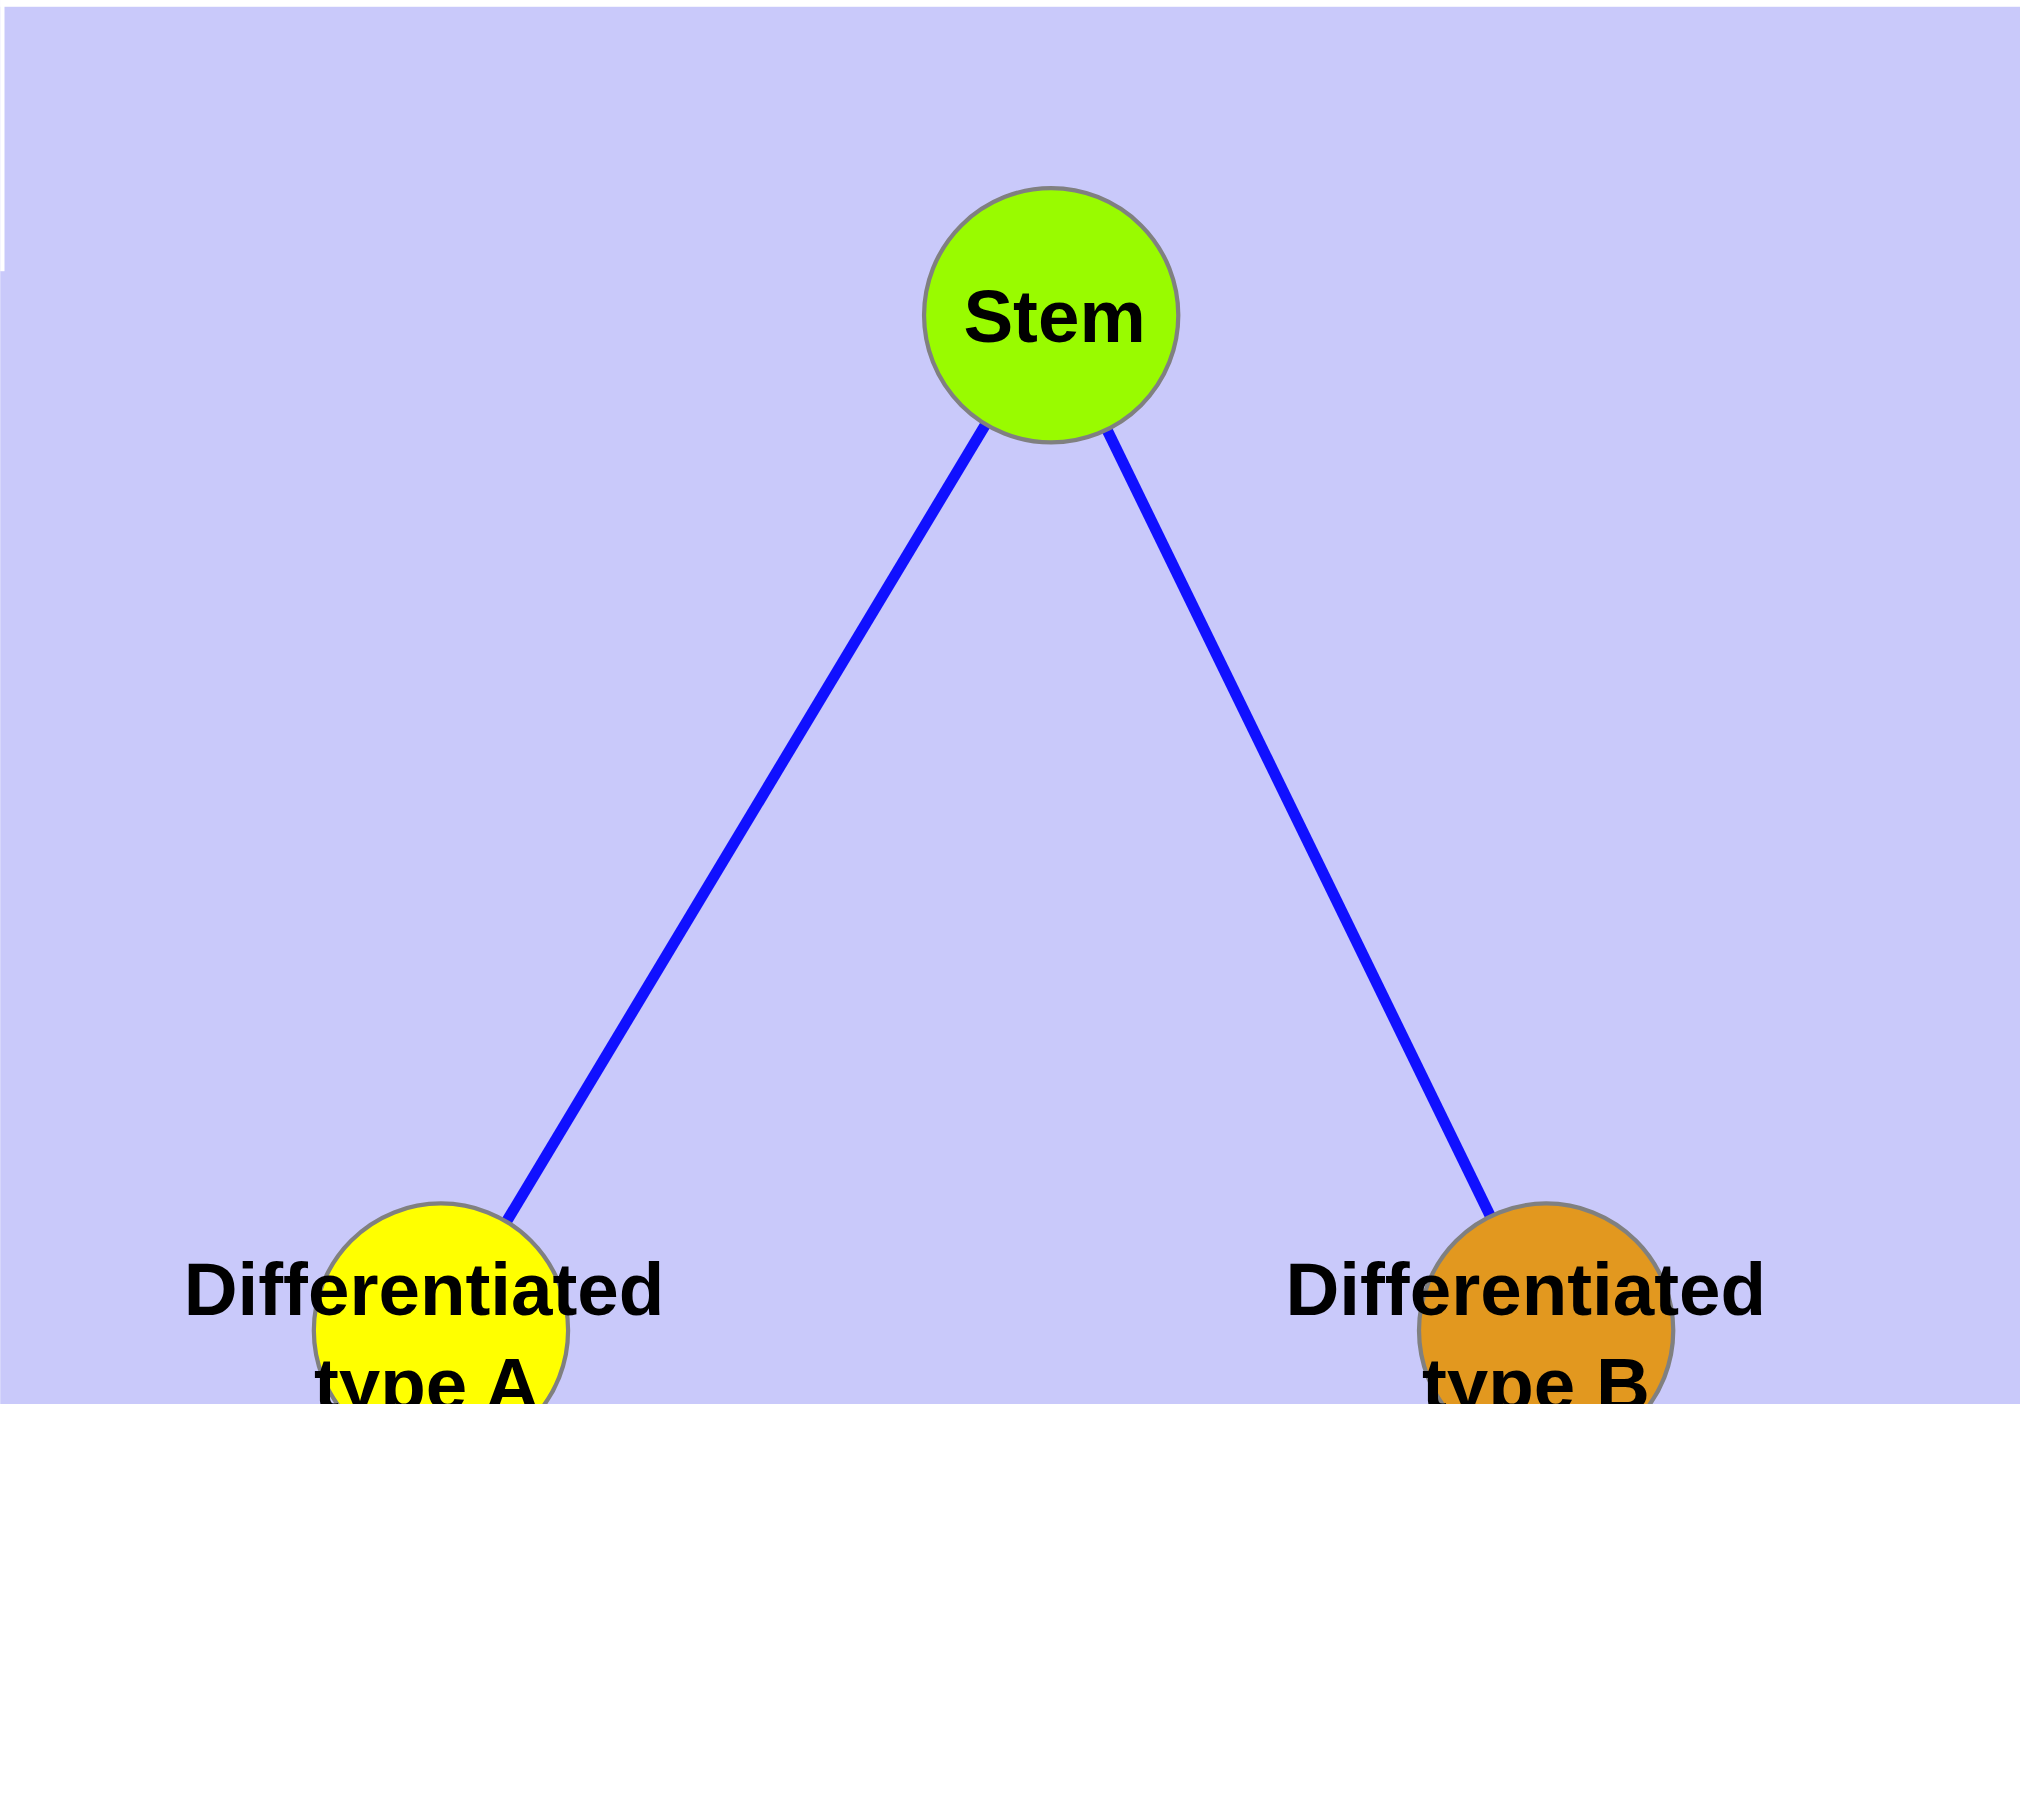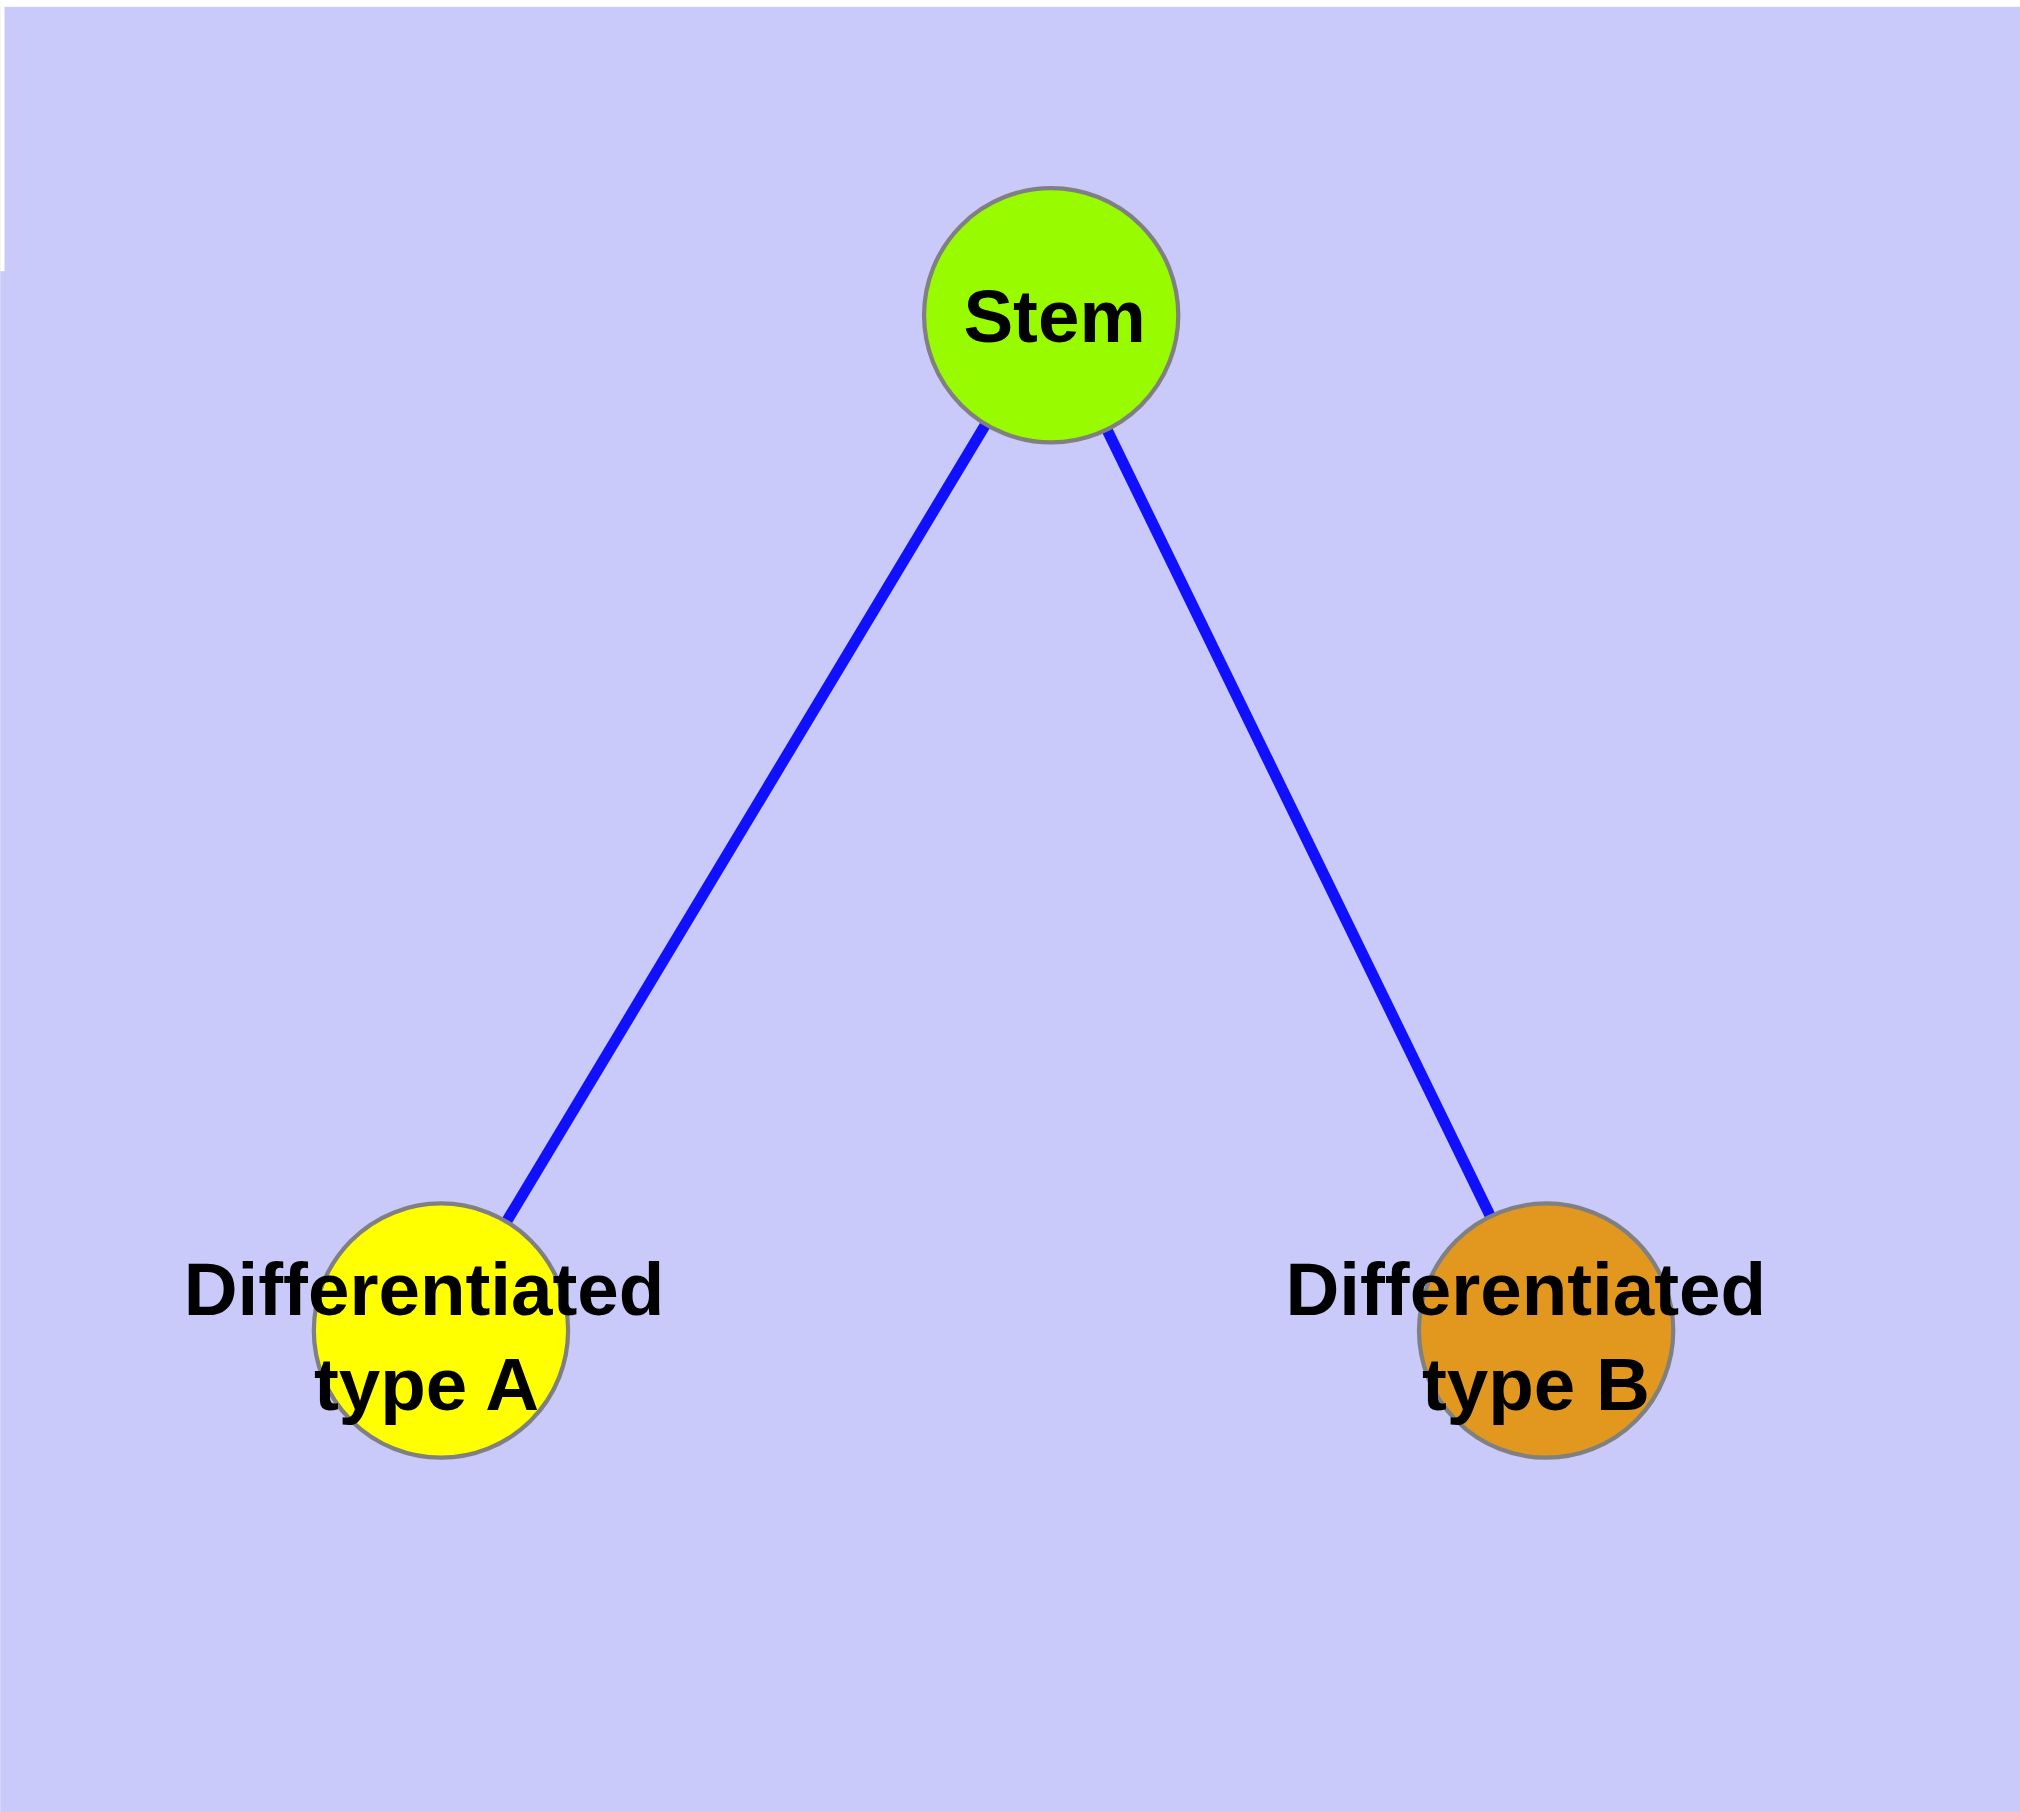--- a/index.html
+++ b/index.html
@@ -2,21 +2,21 @@
 <html style="font-size:13.6px"><head>
 <meta charset="utf-8">
 <style>
   html, body {
     margin: 0;
     padding: 0;
     background: #ffffff;
   }
   .canvas {
     width: 2021px;
-    height: 1812px;
+    height: 1404px;
     position: relative;
     overflow: hidden;
   }
   svg {
     display: block;
     width: 2021px;
     height: 1812px;
   }
   .node-circle {
     stroke: #808080;

